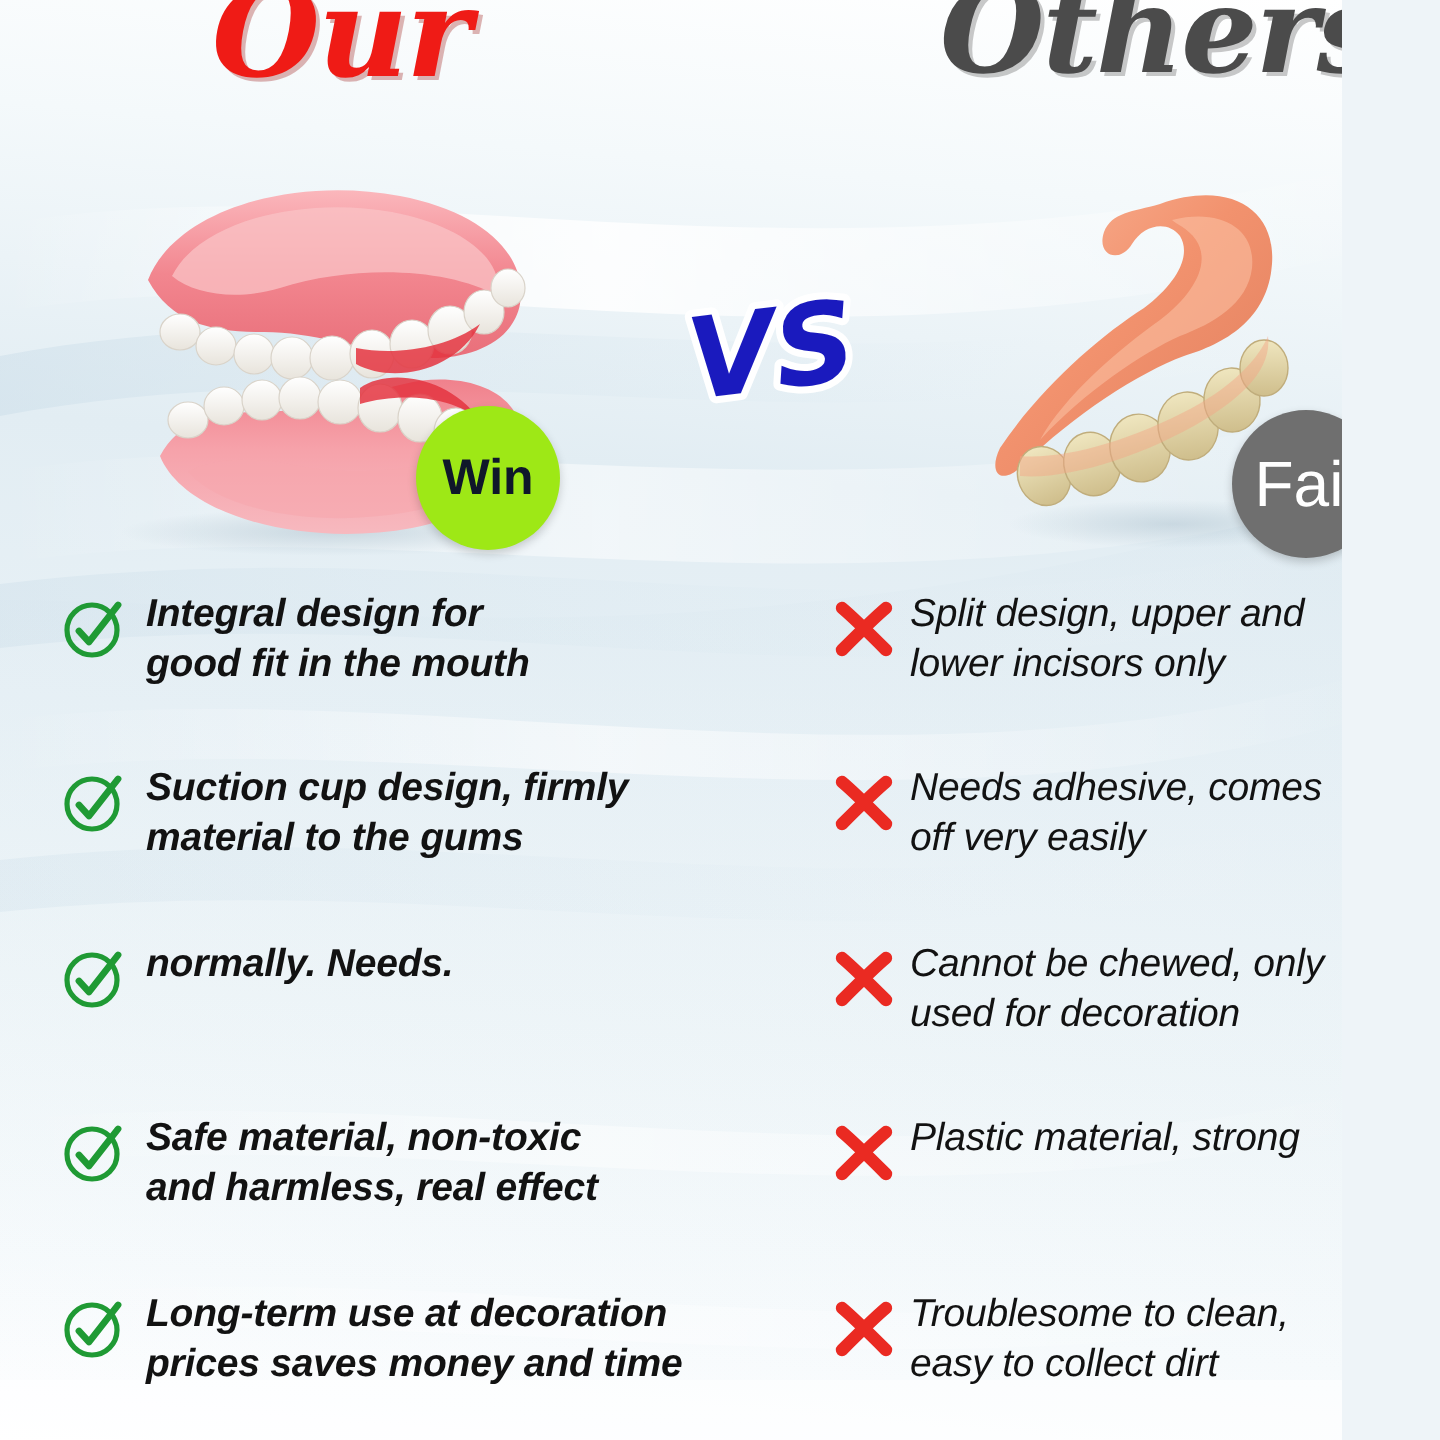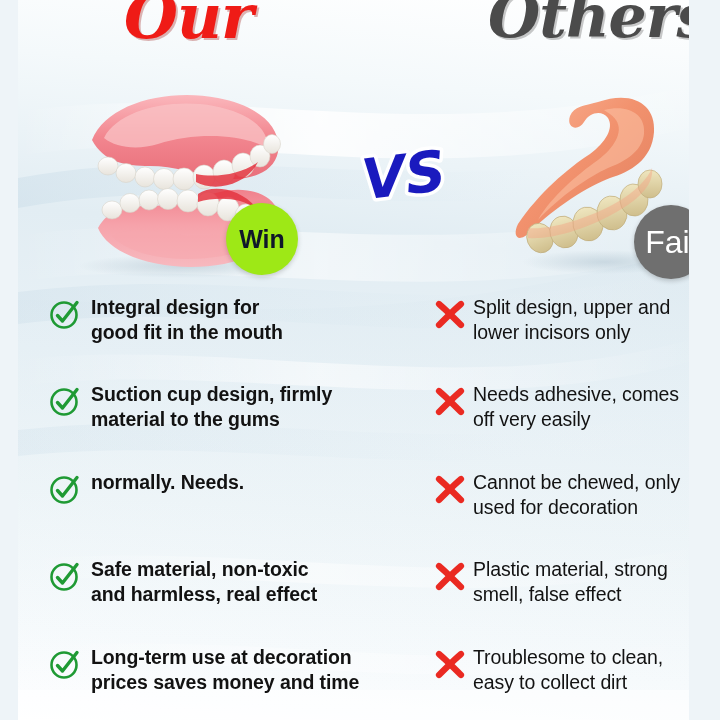--- a/index.html
+++ b/index.html
@@ -5,21 +5,20 @@
   html,body{margin:0;padding:0;}
   body{
     width:720px;height:720px;overflow:hidden;
     font-family:"Liberation Sans", sans-serif;
     background:#eef4f8;
   }
   .page{
     position:relative;width:671px;height:720px;overflow:hidden;
     background:
       linear-gradient(185deg,#ffffff 0%,#f4f9fb 14%,#e2edf3 34%,#e8f1f6 52%,#eef5f8 70%,#f6fafc 88%,#fefeff 100%);
-    margin-left: 18px;
   }
   
   .waves{position:absolute;inset:0;pointer-events:none;}
   .waves svg{width:100%;height:100%;display:block;}
 
   
   .hdr{position:absolute;top:0;left:0;width:720px;height:62px;z-index:6;}
   .hdr-our,.hdr-others{
     position:absolute;
     font-family:"DejaVu Serif", serif;
@@ -62,21 +61,21 @@
   }
   .badge-fail{
     left:616px;top:205px;width:74px;height:74px;
     background:#6f6f6f;color:#ffffff;font-size:32px;font-weight:400;
     box-shadow:0 2px 5px rgba(0,0,0,.20);
   }
 
   
   .rows{position:absolute;left:0;top:283px;width:720px;height:437px;z-index:4;}
   .row{position:relative;height:87.4px;}
-  .cell{position:absolute;display:flex;align-items:flex-start;}
+  .cell{position:absolute;display:flex;align-items:flex-start;font-style:italic;}
   .cell-l{left:30px;top:12px;width:340px;}
   .cell-r{left:415px;top:12px;width:290px;}
   .ico{flex:0 0 auto;width:34px;height:34px;margin-top:2px;}
   .ico svg{width:100%;height:100%;display:block;}
   .txt{
     color:#121212;
     letter-spacing:-.1px;
   }
   .cell-l .txt{
     font-size:19.5px;font-weight:700;line-height:25px;margin-left:9px;
@@ -346,21 +345,20 @@
       </div>
       <div class="cell cell-r">
         <span class="ico">
           <svg viewBox="0 0 34 34">
             <path d="M6,7 C12,12 22,22 28,28" stroke="#ea2a22" stroke-width="6.2" stroke-linecap="round" fill="none"></path>
             <path d="M28,7 C22,12 12,22 6,28" stroke="#ea2a22" stroke-width="6.2" stroke-linecap="round" fill="none"></path>
           </svg>
         </span>
         <span class="txt">
           <span>Plastic material, strong</span>
-          <span>smell, false effect</span>
         </span>
       </div>
     </div>
 
     <div class="row">
       <div class="cell cell-l">
         <span class="ico">
           <svg viewBox="0 0 34 34">
             <circle cx="16" cy="18" r="12.5" fill="none" stroke="#1f9a34" stroke-width="2.6"></circle>
             <path d="M9.5,18.5 L14.5,24 L29,5.5" fill="none" stroke="#1f9a34" stroke-width="3.4" stroke-linecap="round" stroke-linejoin="round"></path>

